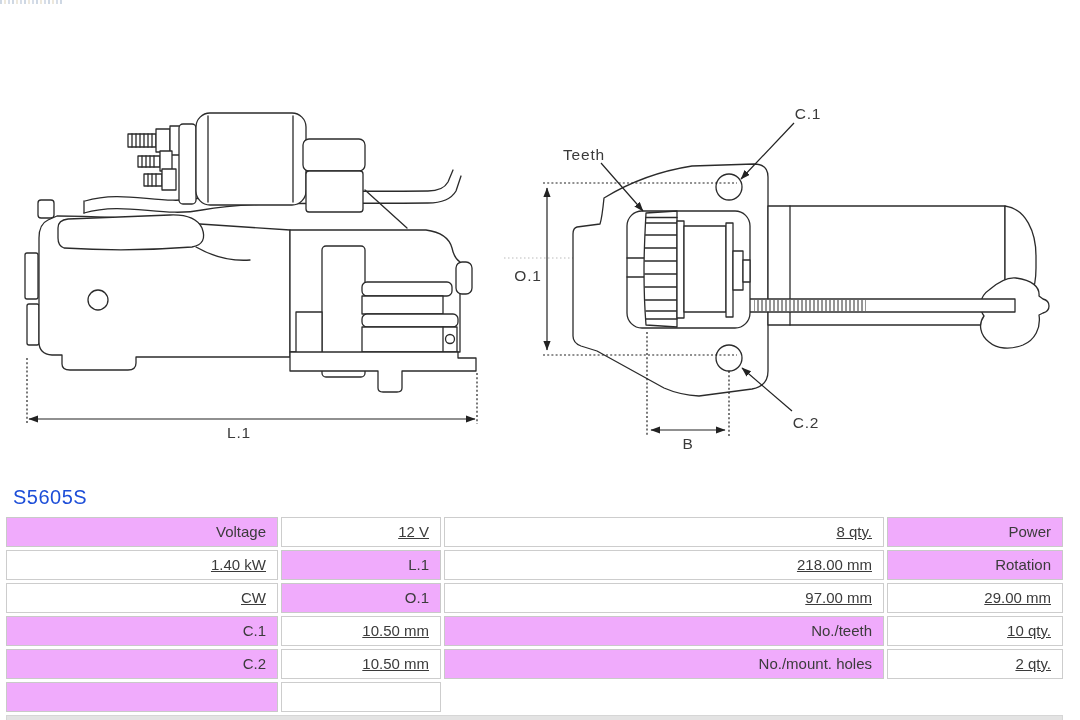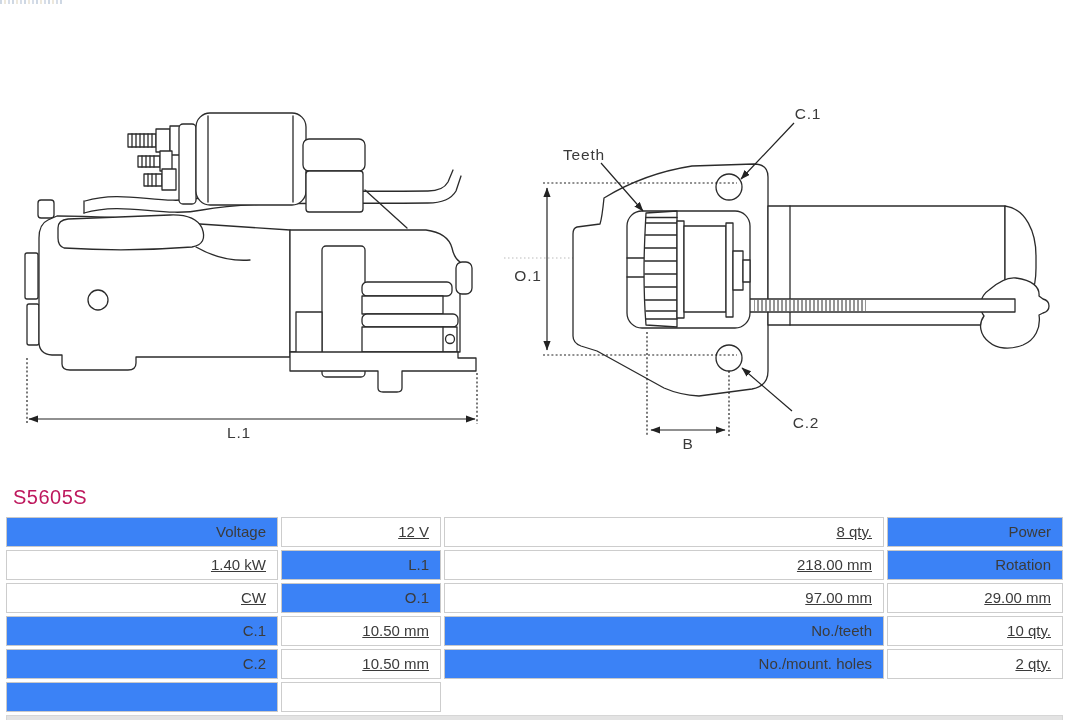--- a/index.html
+++ b/index.html
@@ -13,33 +13,33 @@
   }
   #drawing { position:absolute; left:0; top:0; }
   .shape { fill:#ffffff; stroke:#2b2b2b; stroke-width:1.3; stroke-linejoin:round; }
   .ln    { fill:none; stroke:#2b2b2b; stroke-width:1.3; stroke-linejoin:round; stroke-linecap:round; }
   .dim   { fill:none; stroke:#222222; stroke-width:1.2; }
   .dot   { stroke-dasharray:2 2.2; }
   .faint { stroke:#bbbbbb; stroke-width:1; stroke-dasharray:1.5 2.5; }
   .dlabel{ font-size:15.5px; fill:#3a3a3a; letter-spacing:.8px; text-anchor:middle; }
   #part-number {
     position:absolute; left:13px; top:486px;
-    font-size:20px; letter-spacing:.5px; color:#be185d;
+    font-size:20px; letter-spacing:.5px; color:#1d4ed8;
   }
   .specs {
     position:absolute; left:6px; top:517px;
     display:grid; grid-template-columns:272px 160px 440px 176px;
     grid-auto-rows:30px; gap:3px; background:#ffffff;
   }
   .cell {
     box-sizing:border-box; font-size:15px; color:#3b3b3b;
     text-align:right; padding-right:11px; line-height:28px;
     white-space:nowrap; overflow:hidden;
   }
-  .lab { background:#3b82f6; border:1px solid #c9c9c9; }
+  .lab { background:#f0abfc; border:1px solid #c9c9c9; }
   .val { background:#ffffff; border:1px solid #cdcdcd;text-decoration:underline; }
   .bottom-strip {
     position:absolute; left:6px; top:715px; width:1057px; height:5px;
     box-sizing:border-box; background:#e3e3e3; border:1px solid #d6d6d6; border-bottom:none;
   }
 </style>
 </head>
 <body>
 
 <div class="artifact-strip"></div>

